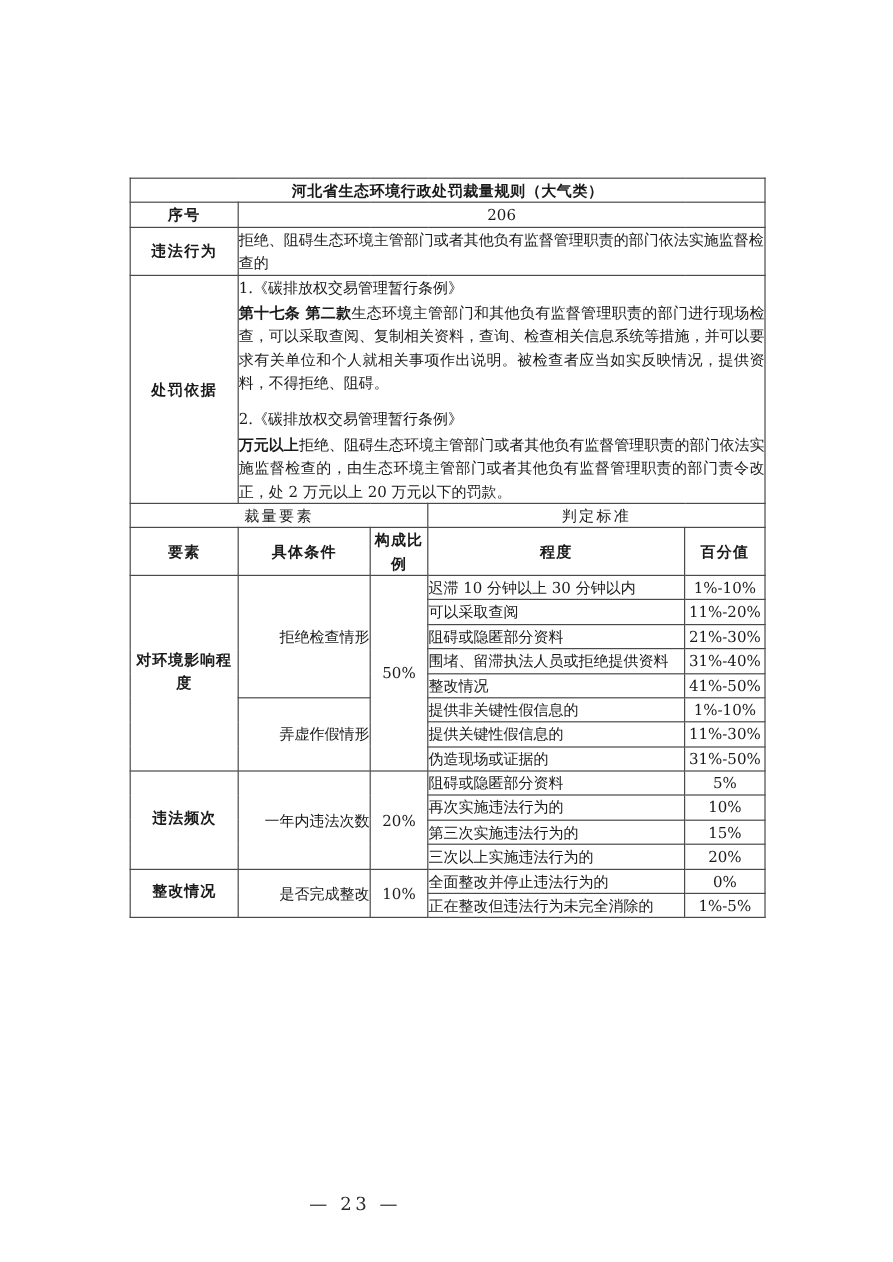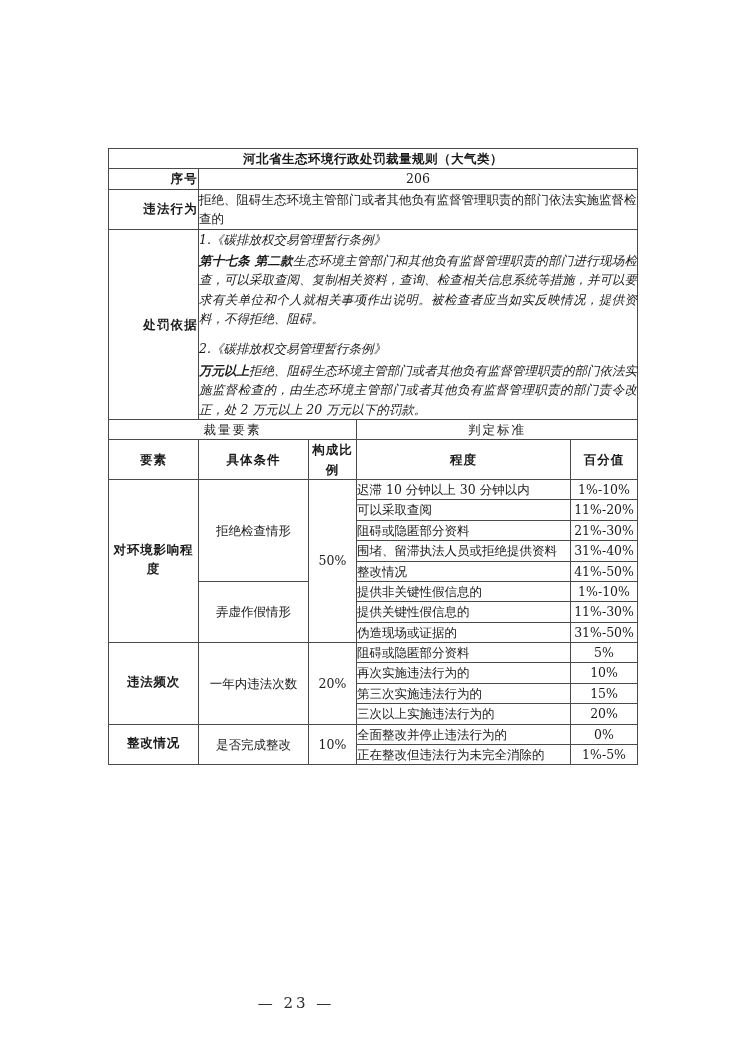--- a/index.html
+++ b/index.html
@@ -48,21 +48,21 @@
     padding: 9px 4px 11px 4px;
     font-size: 22.5px;
     font-weight: bold;
     letter-spacing: 0.5px;
     font-family: "DejaVu Serif", "Liberation Serif", serif;
     line-height: 1.2;
   }
 
   
   .label-cell {
-    text-align: right;
+    text-align: center;
     font-weight: bold;
     font-size: 14px;
     letter-spacing: 1.2px;
     padding: 6px 3px;
     line-height: 1.45;
   }
 
   .value-cell {
     text-align: center;
     font-size: 12.5px;
@@ -79,21 +79,20 @@
   .basis-cell {
     padding: 8px 9px 9px 9px;
     font-size: 12.6px;
     line-height: 1.63;
     text-align: justify;
   }
 
   .basis-para {
     margin: 0;
     text-indent: 0;
-    font-style: italic;
   }
   .basis-para + .basis-para {
     margin-top: 2px;
   }
   .basis-gap {
     height: 11px;
   }
   .basis-head {
     font-weight: bold;
   }
@@ -121,21 +120,21 @@
     text-align: center;
     font-weight: bold;
     font-size: 13px;
     letter-spacing: 0.8px;
     padding: 5px 3px;
     line-height: 1.5;
     font-family: Liberation Mono, monospace;
   }
 
   .cond-cell {
-    text-align: center;
+    text-align: right;
     font-size: 12.3px;
     padding: 5px 6px;
     line-height: 1.5;
   }
 
   .ratio-cell {
     text-align: center;
     font-size: 12.3px;
     padding: 5px 2px;
   }

